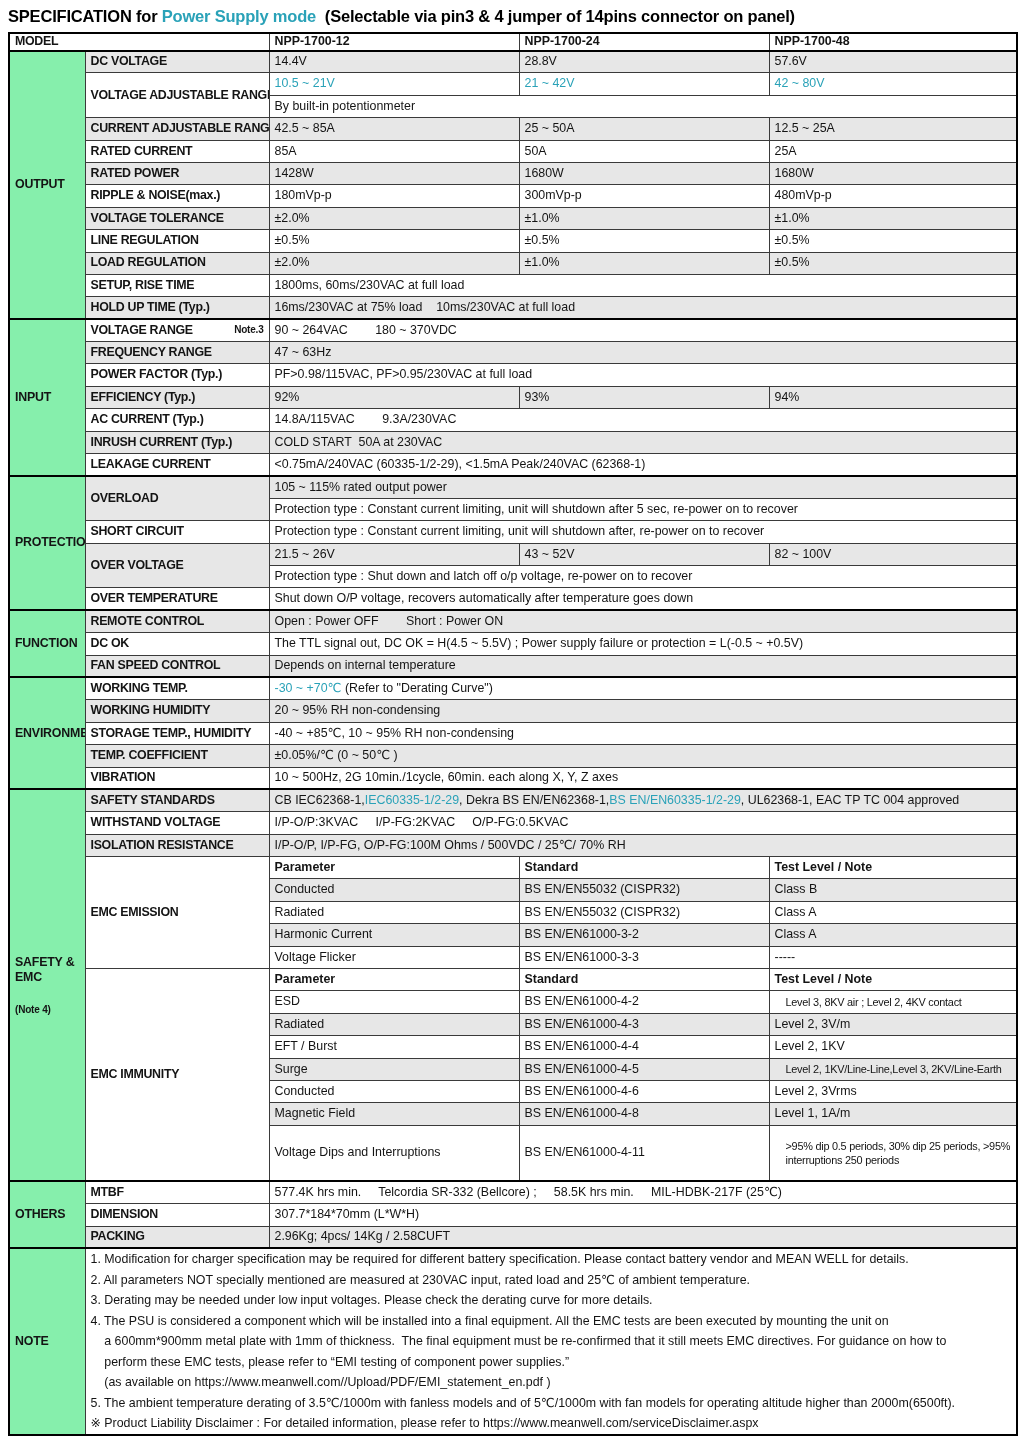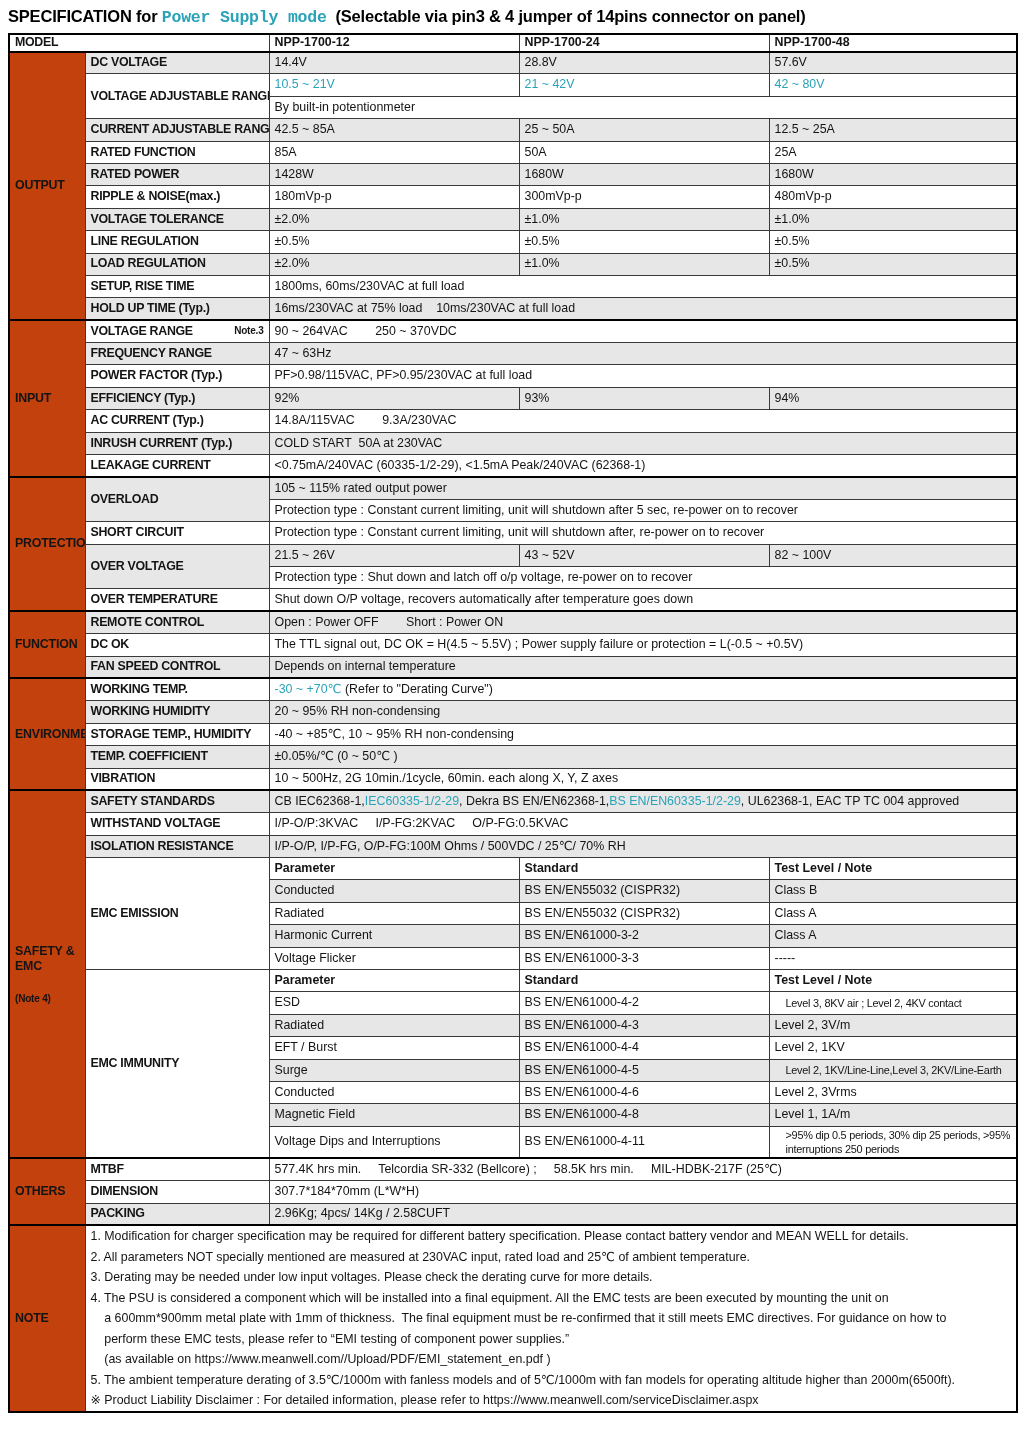--- a/index.html
+++ b/index.html
@@ -16,42 +16,42 @@
     -webkit-font-smoothing:antialiased;
   }
   .title{
     margin:7px 0 6px 8px;
     font-size:16.5px;
     font-weight:bold;
     color:#000;
     white-space:pre;
     letter-spacing:-0.2px;
   }
-  .title .teal{color:var(--teal);font-family:Liberation Mono, monospace;}
+  .title .teal{color:var(--teal);}
   table.spec{
     border-collapse:collapse;
     table-layout:fixed;
     width:1008px;
     margin-left:8px;
     border:2px solid var(--heavy);
   }
   table.spec td{
     border:1px solid var(--border);
     padding:0 5px;
     font-size:12.4px;
     color:#141414;
     overflow:hidden;
     vertical-align:middle;
     line-height:1.25;
   }
   table.spec tbody tr{height:22.4px;}
   tr.sec-start > td{border-top:2px solid var(--heavy);}
   tr.shade > td:not(.sec){background:var(--shade);}
   td.sec{
-    background:#c2410c;
+    background:#86efac;
     font-weight:bold;
     font-size:11px;
     letter-spacing:-0.2px;
     padding-left:4px;
     line-height:1.2;
   }
   td.sec .sec-note{font-size:10px;margin-top:18px;}
   td.lbl{
     font-weight:bold;
     font-size:11.4px;
@@ -118,21 +118,21 @@
       <tr>
         <td colspan="3" class="val">By built-in potentionmeter</td>
       </tr>
       <tr class="shade">
         <td class="lbl"><span>CURRENT ADJUSTABLE RANGE</span></td>
         <td class="val">42.5 ~ 85A</td>
         <td class="val">25 ~ 50A</td>
         <td class="val">12.5 ~ 25A</td>
       </tr>
       <tr>
-        <td class="lbl"><span>RATED FUNCTION</span></td>
+        <td class="lbl"><span>RATED CURRENT</span></td>
         <td class="val">85A</td>
         <td class="val">50A</td>
         <td class="val">25A</td>
       </tr>
       <tr class="shade">
         <td class="lbl"><span>RATED POWER</span></td>
         <td class="val">1428W</td>
         <td class="val">1680W</td>
         <td class="val">1680W</td>
       </tr>
@@ -166,21 +166,21 @@
       </tr>
       <tr class="shade">
         <td class="lbl"><span>HOLD UP TIME (Typ.)</span></td>
         <td colspan="3" class="val">16ms/230VAC at 75% load    10ms/230VAC at full load</td>
       </tr>
       <tr class="sec-start">
         <td class="sec" rowspan="7">
           <div>INPUT</div>
         </td>
         <td class="lbl"><span>VOLTAGE RANGE</span><span class="lblnote">Note.3</span></td>
-        <td colspan="3" class="val">90 ~ 264VAC        250 ~ 370VDC</td>
+        <td colspan="3" class="val">90 ~ 264VAC        180 ~ 370VDC</td>
       </tr>
       <tr class="shade">
         <td class="lbl"><span>FREQUENCY RANGE</span></td>
         <td colspan="3" class="val">47 ~ 63Hz</td>
       </tr>
       <tr>
         <td class="lbl"><span>POWER FACTOR (Typ.)</span></td>
         <td colspan="3" class="val">PF&gt;0.98/115VAC, PF&gt;0.95/230VAC at full load</td>
       </tr>
       <tr class="shade">
@@ -338,21 +338,21 @@
       <tr>
         <td class="val">Conducted</td>
         <td class="val">BS EN/EN61000-4-6</td>
         <td class="val">Level 2, 3Vrms</td>
       </tr>
       <tr class="shade">
         <td class="val">Magnetic Field</td>
         <td class="val">BS EN/EN61000-4-8</td>
         <td class="val">Level 1, 1A/m</td>
       </tr>
-      <tr style="height: 32px;">
+      <tr style="height: 56px;">
         <td class="val">Voltage Dips and Interruptions</td>
         <td class="val">BS EN/EN61000-4-11</td>
         <td class="val small">&gt;95% dip 0.5 periods, 30% dip 25 periods, &gt;95% interruptions 250 periods</td>
       </tr>
       <tr class="sec-start">
         <td class="sec" rowspan="3">
           <div>OTHERS</div>
         </td>
         <td class="lbl"><span>MTBF</span></td>
         <td colspan="3" class="val">577.4K hrs min.     Telcordia SR-332 (Bellcore) ;     58.5K hrs min.     MIL-HDBK-217F (25℃)</td>

